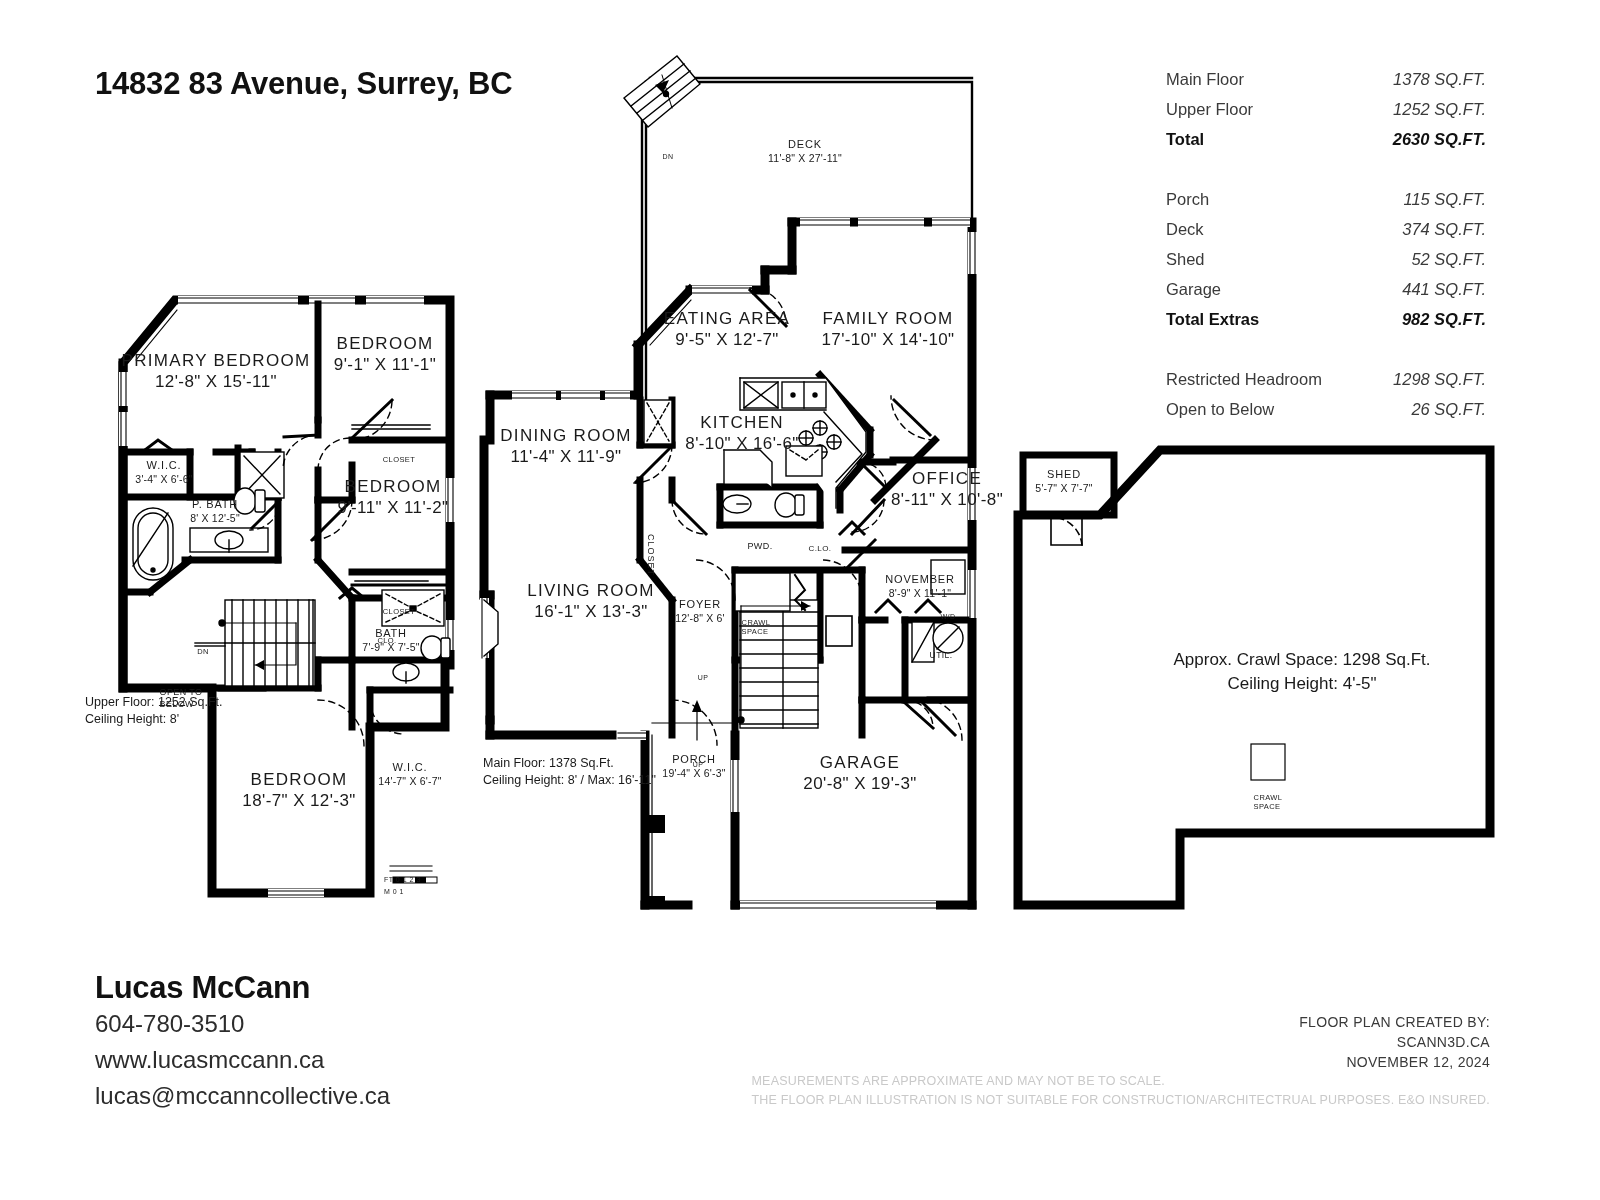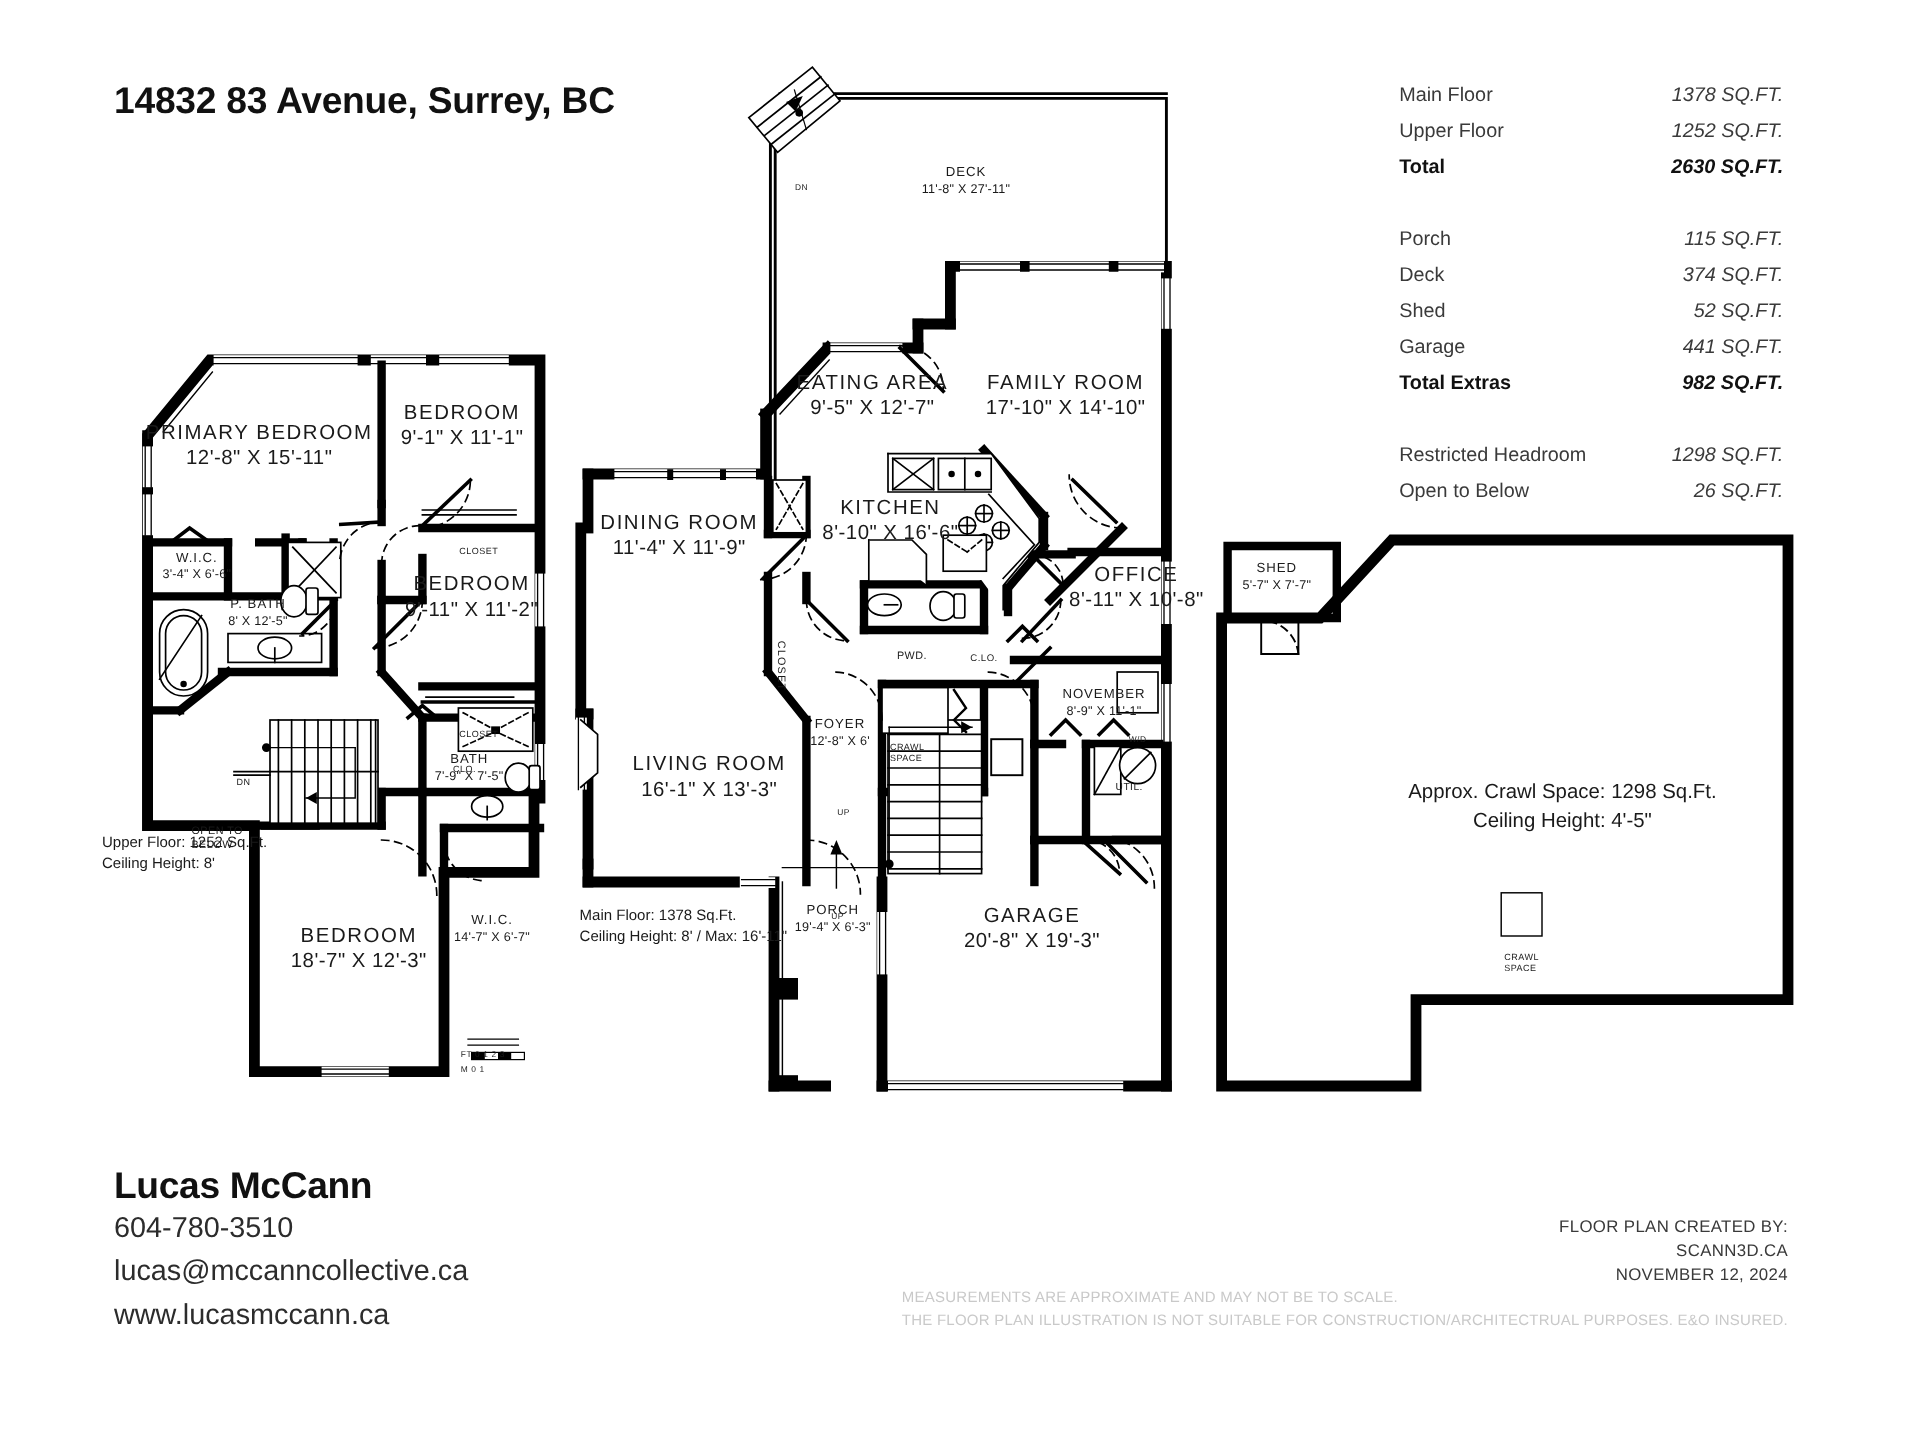--- a/index.html
+++ b/index.html
@@ -619,21 +619,21 @@
   <div class="dim">17'-10"  X 14'-10"</div>
 </div>
 <div class="room abs" style="left:742px; top:412px;">
   <div class="nm">KITCHEN</div>
   <div class="dim">8'-10"  X 16'-6"</div>
 </div>
 <div class="room abs" style="left:566px; top:425px;">
   <div class="nm">DINING ROOM</div>
   <div class="dim">11'-4"  X 11'-9"</div>
 </div>
-<div class="room abs" style="left:591px; top:626px;">
+<div class="room abs" style="left:591px; top:580px;">
   <div class="nm">LIVING ROOM</div>
   <div class="dim">16'-1"  X 13'-3"</div>
 </div>
 <div class="room abs" style="left:907px; top:468px;margin-left:40px;">
   <div class="nm">OFFICE</div>
   <div class="dim">8'-11"  X 10'-8"</div>
 </div>
 <div class="room abs small" style="left:700px; top:597px;">
   <div class="nm">FOYER</div>
   <div class="dim">12'-8"  X 6'</div>
@@ -668,22 +668,22 @@
   <div class="dim">5'-7"  X 7'-7"</div>
 </div>
 <div class="note ctr abs" style="left:1302px; top:648px;">Approx. Crawl Space: 1298 Sq.Ft.
 Ceiling Height: 4'-5"</div>
 <div class="micro abs" style="left:1268px; top:752px; font-size:7.5px; line-height:9px;">CRAWL
 SPACE</div>
 
 <div class="abs" id="agent">
   <div class="name">Lucas McCann</div>
   <div class="line">604-780-3510</div>
+  <div class="line">www.lucasmccann.ca</div>
   <div class="line">lucas@mccanncollective.ca</div>
-  <div class="line">www.lucasmccann.ca</div>
 </div>
 
 <div class="abs" id="credits">
   <div>FLOOR PLAN CREATED BY:</div>
   <div>SCANN3D.CA</div>
   <div>NOVEMBER 12, 2024</div>
 </div>
 
 <div class="abs" id="disclaimer">
   <div>MEASUREMENTS ARE APPROXIMATE AND MAY NOT BE TO SCALE.</div>

